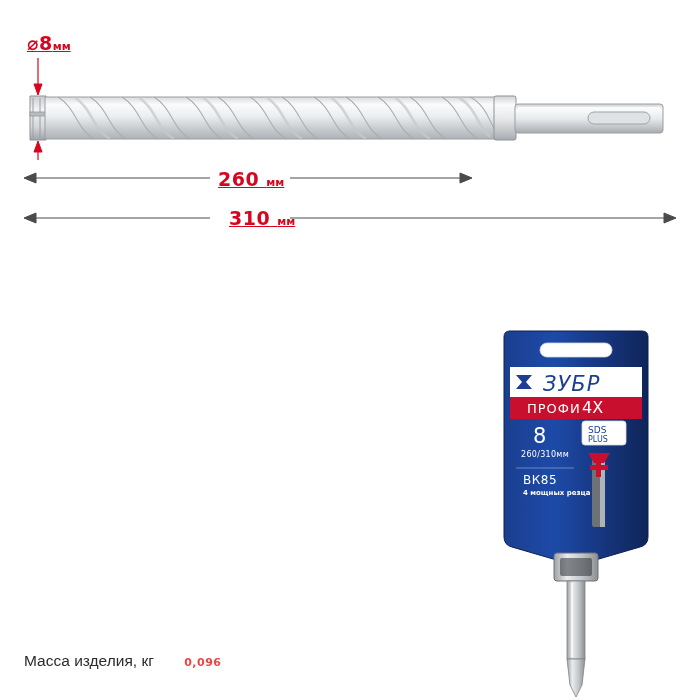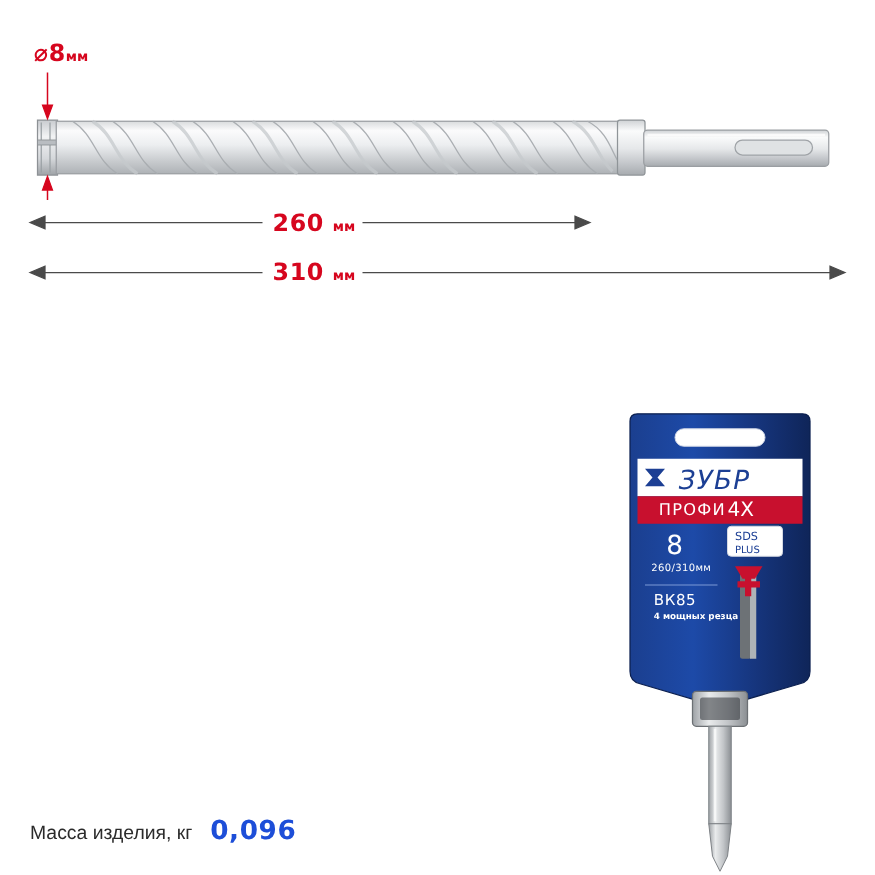--- a/index.html
+++ b/index.html
@@ -21,38 +21,39 @@
   }
 
   
   .dim-label {
     position: absolute;
     color: #d6061e;
     font-family: "DejaVu Sans", sans-serif;
     font-weight: bold;
     letter-spacing: 0.5px;
     white-space: nowrap;
+    text-decoration: underline;
   }
   .dim-label .unit {
     font-size: 11px;
     font-weight: bold;
     letter-spacing: 0;
   }
   #diameter-label {
     left: 27px;
     top: 32px;
     font-size: 19px;
   }
   #length-working-label {
     left: 218px;
     top: 168px;
     font-size: 19px;
   }
   #length-total-label {
-    left: 218px;
+    left: 229px;
     top: 207px;
     font-size: 19px;
   }
 
   
   .footer-line {
     position: absolute;
     color: #1a1a1a;
     font-family: "Liberation Sans", sans-serif;
   }
@@ -62,25 +63,25 @@
     font-size: 15px;
     color: #2b2b2b;
   }
   #weight-row {
     left: 24px;
     top: 652px;
     font-size: 15.5px;
     color: #2b2b2b;
   }
   #weight-value {
-    color: #1d4ed8;
+    color: #ef4444;
     font-family: "DejaVu Sans", sans-serif;
     font-weight: bold;
-    font-size: 21px;
-    margin-left: 10px;
+    font-size: 11px;
+    margin-left: 26px;
     letter-spacing: 0.5px;
   }
 
   
   #package-photo {
     position: absolute;
     left: 496px;
     top: 325px;
     width: 160px;
     height: 375px;

